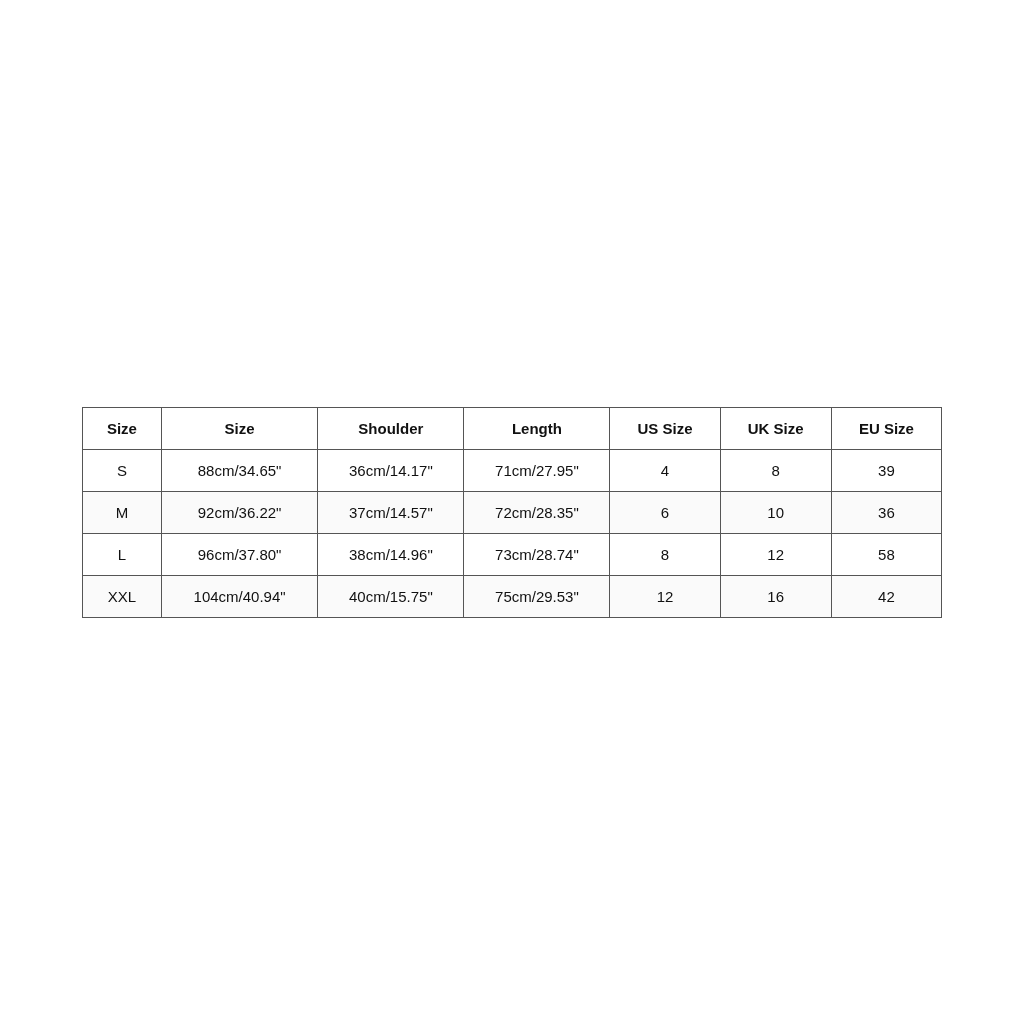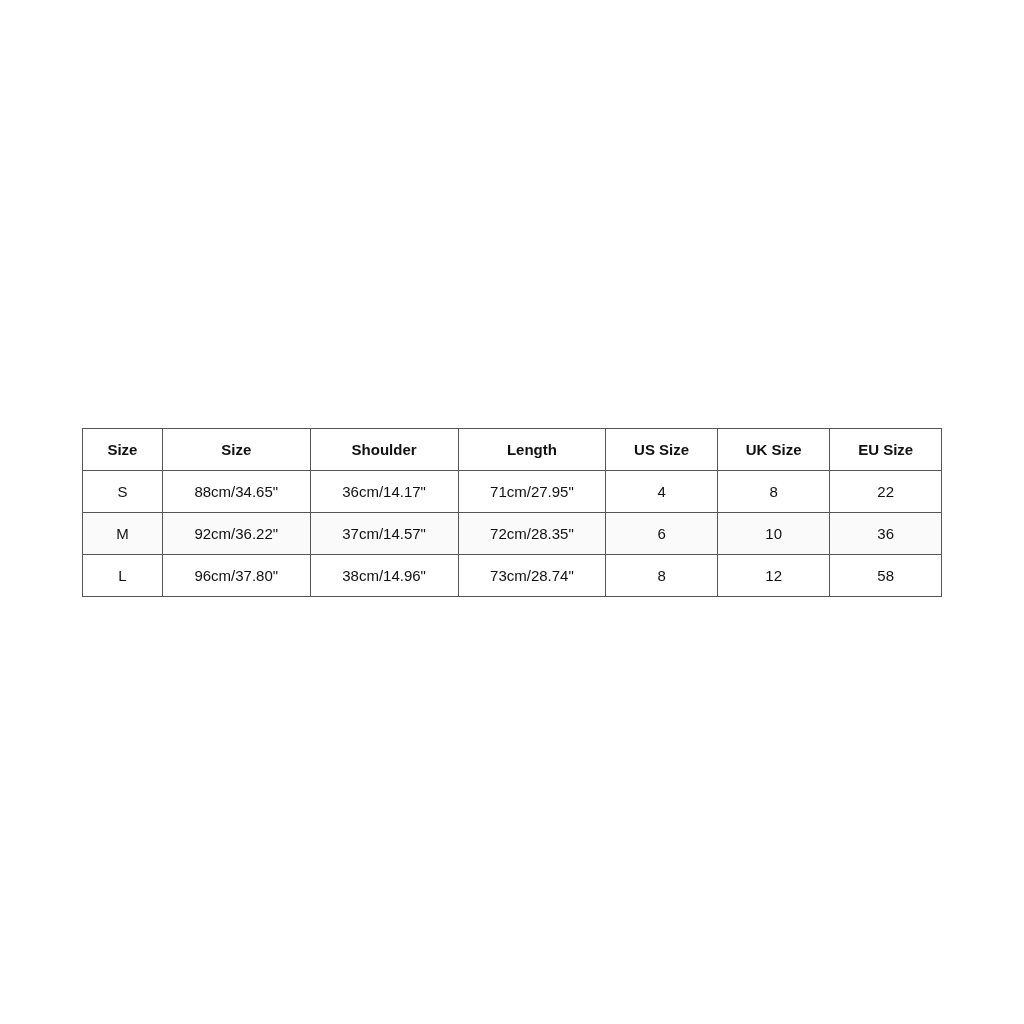--- a/index.html
+++ b/index.html
@@ -66,35 +66,44 @@
       </tr>
     </thead>
     <tbody id="table-body">
     <tr>
           <td>S</td>
           <td>88cm/34.65"</td>
           <td>36cm/14.17"</td>
           <td>71cm/27.95"</td>
           <td>4</td>
           <td>8</td>
-          <td>22</td>
+          <td>39</td>
         </tr>
         <tr>
           <td>M</td>
           <td>92cm/36.22"</td>
           <td>37cm/14.57"</td>
           <td>72cm/28.35"</td>
           <td>6</td>
           <td>10</td>
           <td>36</td>
         </tr>
         <tr>
           <td>L</td>
           <td>96cm/37.80"</td>
           <td>38cm/14.96"</td>
           <td>73cm/28.74"</td>
           <td>8</td>
           <td>12</td>
           <td>58</td>
         </tr>
+        <tr>
+          <td>XXL</td>
+          <td>104cm/40.94"</td>
+          <td>40cm/15.75"</td>
+          <td>75cm/29.53"</td>
+          <td>12</td>
+          <td>16</td>
+          <td>42</td>
+        </tr>
       </tbody>
   </table>
 </div>
 
 </body></html>

